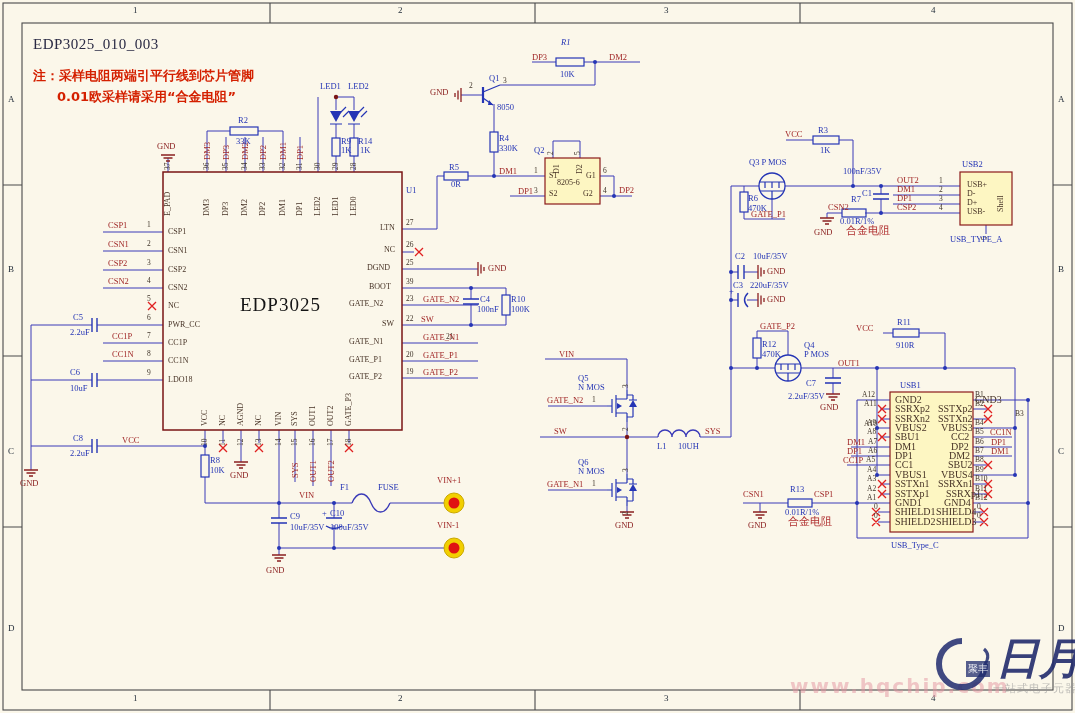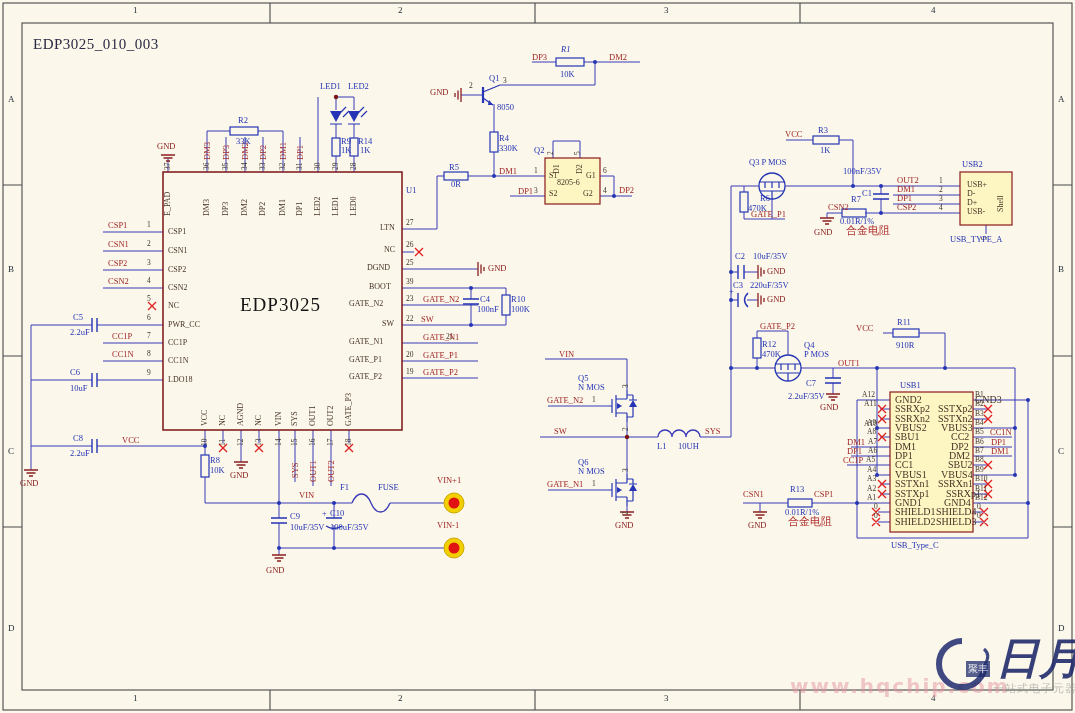--- a/index.html
+++ b/index.html
@@ -322,21 +322,21 @@
       <span class="lb num" style="left: 469px; top: 82px;">2</span>
       <span class="lb des" style="left: 489px; top: 74px;">Q1</span>
       <span class="lb num" style="left: 503px; top: 77px;">3</span>
       <span class="lb des" style="left: 497px; top: 103px;">8050</span>
       <span class="lb des" style="left: 499px; top: 134px;">R4</span>
       <span class="lb des" style="left: 499px; top: 144px;">330K</span>
       <span class="lb des" style="left: 449px; top: 163px;">R5</span>
       <span class="lb des" style="left: 451px; top: 180px;">0R</span>
       <span class="lb net" style="left: 499px; top: 167px;">DM1</span>
       <span class="lb net" style="left: 532px; top: 53px;">DP3</span>
-      <span class="lb des" style="left: 561px; top: 45px; font-style: italic;">R1</span>
+      <span class="lb des" style="left: 561px; top: 38px; font-style: italic;">R1</span>
       <span class="lb des" style="left: 560px; top: 70px;">10K</span>
       <span class="lb net" style="left: 609px; top: 53px;">DM2</span>
       <span class="lb des" style="left: 534px; top: 146px;">Q2</span>
       <span class="lb num rot" style="left: 547px; top: 155px;">2</span>
       <span class="lb num rot" style="left: 574px; top: 155px;">5</span>
       <span class="lb num" style="left: 534px; top: 167px;">1</span>
       <span class="lb num" style="left: 603px; top: 167px;">6</span>
       <span class="lb num" style="left: 534px; top: 187px;">3</span>
       <span class="lb num" style="left: 603px; top: 187px;">4</span>
       <span class="lb pin" style="left: 549px; top: 172px;">S1</span>
@@ -345,21 +345,21 @@
       <span class="lb pin" style="left: 583px; top: 190px;">G2</span>
       <span class="lb pin" style="left: 557px; top: 179px;">8205-6</span>
       <span class="lb pin rot" style="left: 553px; top: 174px;">D1</span>
       <span class="lb pin rot" style="left: 576px; top: 174px;">D2</span>
       <span class="lb net" style="left: 518px; top: 187px;">DP1</span>
       <span class="lb net" style="left: 619px; top: 186px;">DP2</span>
       <span class="lb net" style="left: 785px; top: 130px;">VCC</span>
       <span class="lb des" style="left: 818px; top: 126px;">R3</span>
       <span class="lb des" style="left: 820px; top: 146px;">1K</span>
       <span class="lb des" style="left: 749px; top: 158px;">Q3 P MOS</span>
-      <span class="lb des" style="left: 748px; top: 194px; padding-left: 12px;">R6</span>
+      <span class="lb des" style="left: 748px; top: 194px;">R6</span>
       <span class="lb des" style="left: 748px; top: 204px;">470K</span>
       <span class="lb net" style="left: 751px; top: 210px;">GATE_P1</span>
       <span class="lb des" style="left: 843px; top: 167px;">100nF/35V</span>
       <span class="lb des" style="left: 862px; top: 189px;">C1</span>
       <span class="lb net" style="left: 897px; top: 176px;">OUT2</span>
       <span class="lb net" style="left: 897px; top: 185px;">DM1</span>
       <span class="lb net" style="left: 897px; top: 194px;">DP1</span>
       <span class="lb net" style="left: 897px; top: 203px;">CSP2</span>
       <span class="lb net" style="left: 828px; top: 203px;">CSN2</span>
       <span class="lb des" style="left: 851px; top: 195px;">R7</span>
@@ -474,38 +474,40 @@
       <span class="lb num" style="left: 867px; top: 475px;">A3</span>
       <span class="lb num" style="left: 867px; top: 485px;">A2</span>
       <span class="lb num" style="left: 867px; top: 494px;">A1</span>
       <span class="lb num" style="left: 874px; top: 503px;">0</span>
       <span class="lb num" style="left: 874px; top: 512px;">0</span>
       <span class="lb net" style="left: 847px; top: 438px;">DM1</span>
       <span class="lb net" style="left: 847px; top: 447px;">DP1</span>
       <span class="lb net" style="left: 843px; top: 456px;">CC1P</span>
       <span class="lb num" style="left: 975px; top: 391px;">B1</span>
       <span class="lb num" style="left: 975px; top: 400px;">B2</span>
-      <span class="lb num" style="left: 975px; top: 410px;">B3</span>
+      <span class="lb num" style="left: 975px; top: 410px; padding-left: 40px;">B3</span>
       <span class="lb num" style="left: 975px; top: 419px;">B4</span>
       <span class="lb num" style="left: 975px; top: 428px;">B5</span>
       <span class="lb num" style="left: 975px; top: 438px;">B6</span>
       <span class="lb num" style="left: 975px; top: 447px;">B7</span>
       <span class="lb num" style="left: 975px; top: 456px;">B8</span>
       <span class="lb num" style="left: 975px; top: 466px;">B9</span>
       <span class="lb num" style="left: 975px; top: 475px;">B10</span>
       <span class="lb num" style="left: 975px; top: 485px;">B11</span>
       <span class="lb num" style="left: 975px; top: 494px;">B12</span>
       <span class="lb num" style="left: 977px; top: 503px;">0</span>
       <span class="lb num" style="left: 977px; top: 512px;">0</span>
       <span class="lb net" style="left: 990px; top: 428px;">CC1N</span>
       <span class="lb net" style="left: 991px; top: 438px;">DP1</span>
       <span class="lb net" style="left: 991px; top: 447px;">DM1</span>
     </div>
 
   <div class="title">EDP3025_010_003</div>
+  <div class="note1 noteTxt">注：采样电阻两端引平行线到芯片管脚</div>
+  <div class="note2 noteTxt">0.01欧采样请采用“合金电阻”</div>
 
   <div class="wm-url">www.hqchip.com</div>
   <svg class="base" width="1075" height="713" style="pointer-events:none">
     <path d="M962,641 A23,23 0 1 0 985,664" fill="none" stroke="rgba(30,42,110,0.85)" stroke-width="6"></path>
     <path d="M985,664 Q991,655 984,649" fill="none" stroke="rgba(30,42,110,0.85)" stroke-width="3"></path>
   </svg>
   <div class="wm-badge">聚丰</div>
   <div class="wm-logo-text">日月辰</div>
   <div class="wm-tag">一站式电子元器件采购</div>
 

